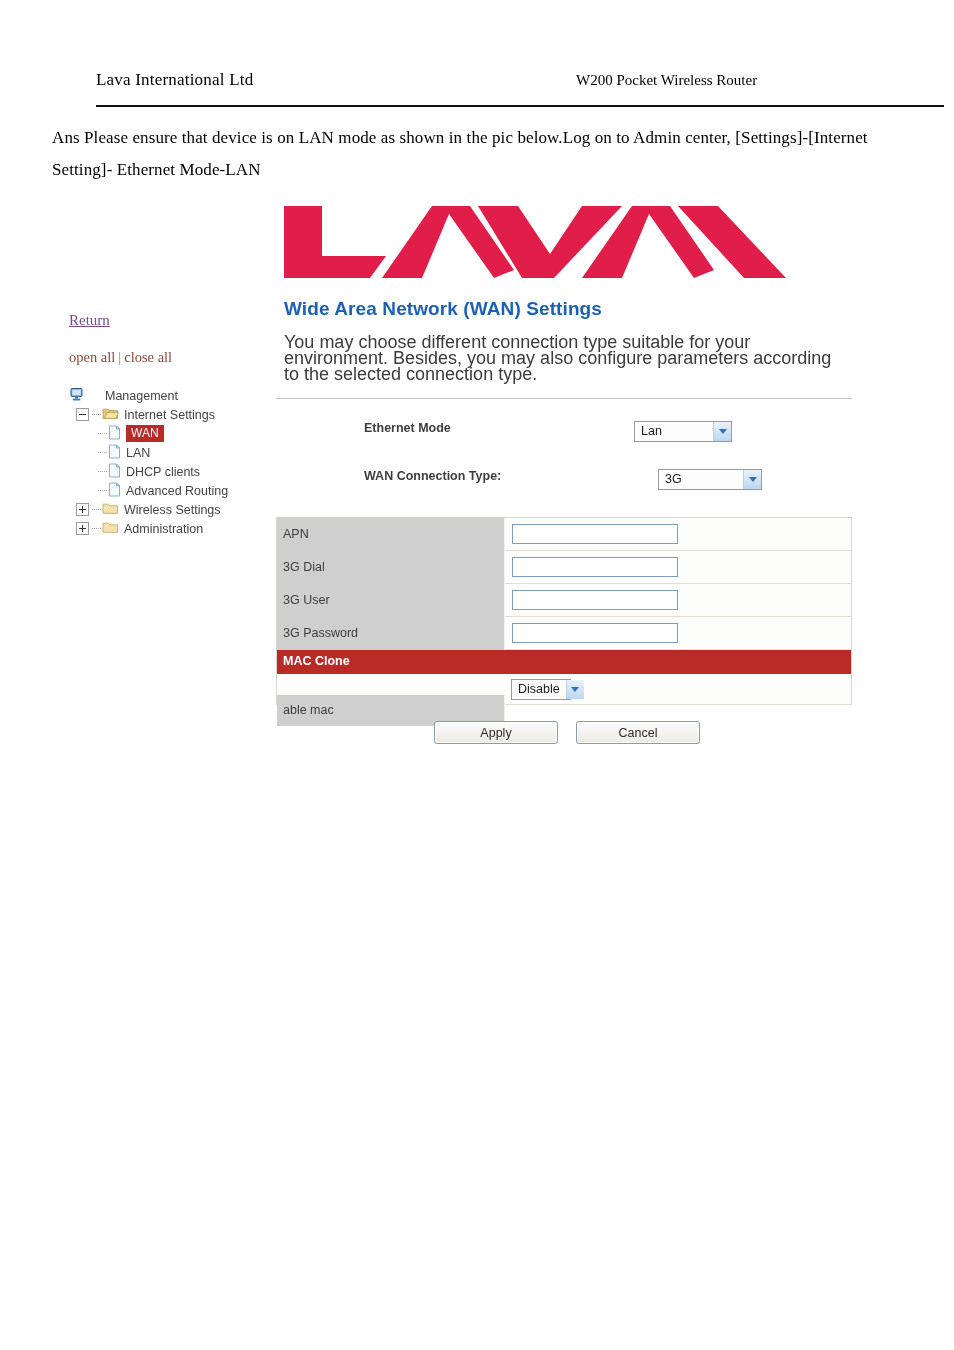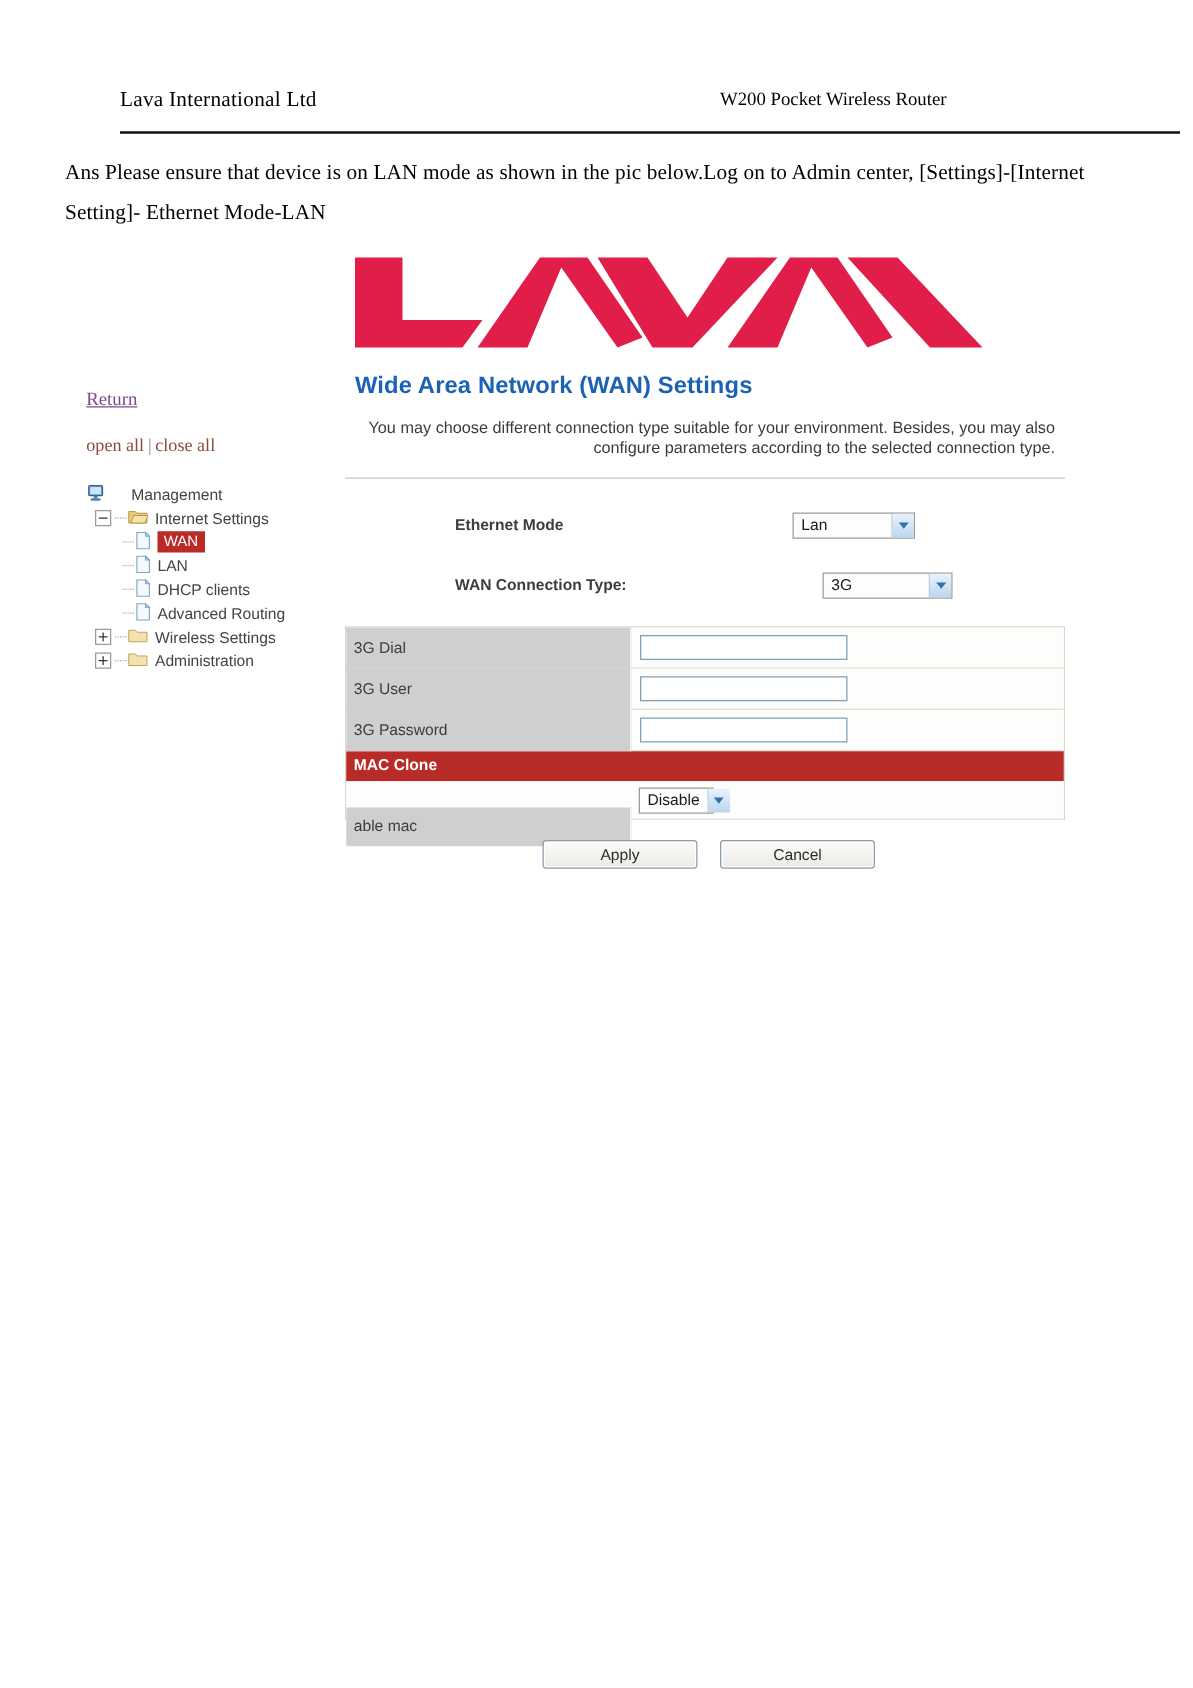--- a/index.html
+++ b/index.html
@@ -180,37 +180,35 @@
     width: 576px;
   }
   .page-title {
     font-size: 19px;
     font-weight: bold;
     color: #1c62b4;
     letter-spacing: .1px;
     margin: 0 0 14px 8px;
   }
   .page-desc {
-    font-size: 13px;
+    font-size: 18px;
     line-height: 16px;
     color: #3b3b3b;
     margin: 0 0 16px 8px;
     width: 560px;
-    text-align: right;
   }
   .hr-thin {
     height: 1px;
     background: #c9c6bb;
     width: 576px;
     margin: 0 0 22px 0;
   }
 
   .field-row {
     display: flex;
-    align-items: center;
     height: 30px;
     margin-bottom: 18px;
   }
   .field-label {
     font-size: 12.5px;
     font-weight: bold;
     color: #3d3d3d;
   }
   .fl-a { width: 270px; margin-left: 88px; }
   .fl-b { width: 294px; margin-left: 88px; }
@@ -484,20 +482,26 @@
       <span class="sel sel-wan">
         <span class="selval">3G</span>
         <span class="arrow">
             <i></i>
           </span>
       </span>
     </div>
 
     <div class="sect">
 
+      <div class="srow">
+        <div class="scell-label">APN</div>
+        <div class="scell-val">
+          <input class="txt" type="text" value="" style="">
+        </div>
+      </div>
 
 
       <div class="srow">
         <div class="scell-label">3G Dial</div>
         <div class="scell-val">
           <input class="txt" type="text" value="" style="">
         </div>
       </div>
 
       <div class="srow">

